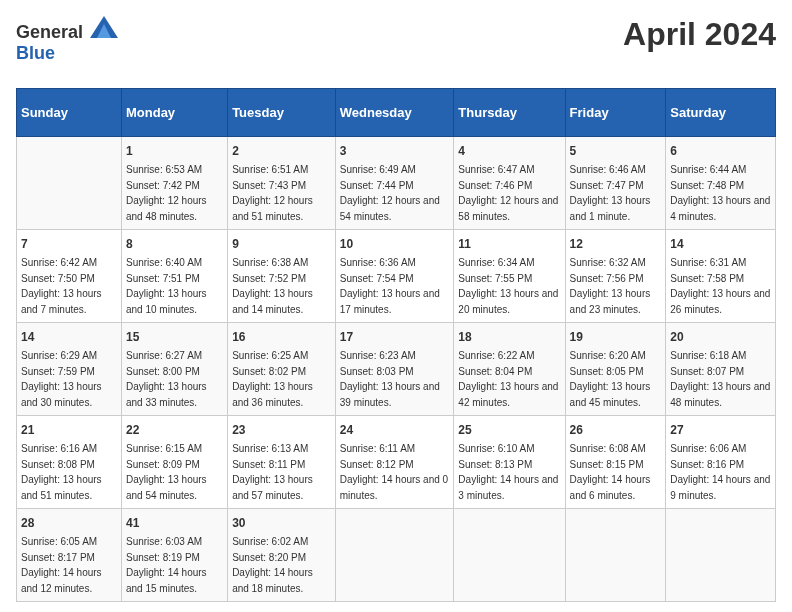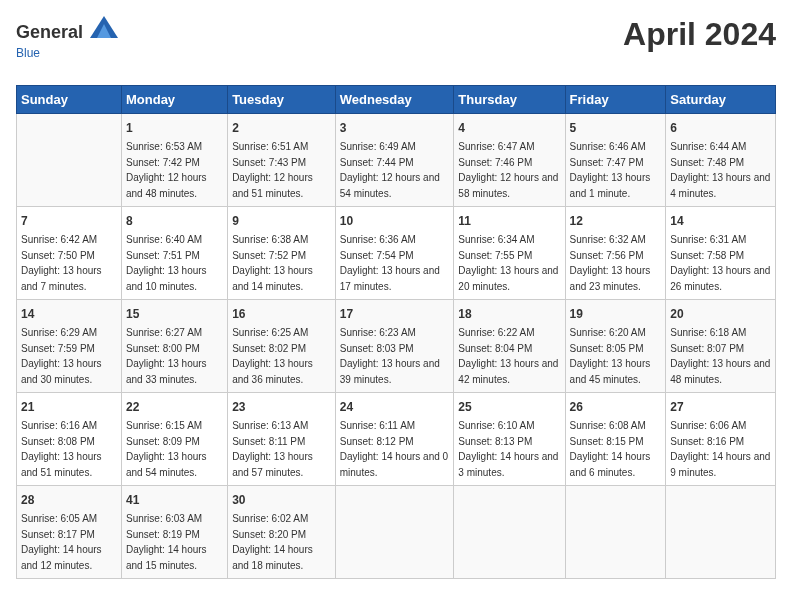--- a/index.html
+++ b/index.html
@@ -19,22 +19,22 @@
     .logo {
       display: flex;
       align-items: center;
     }
     .logo-text-general {
       font-size: 18px;
       font-weight: bold;
       color: #333;
     }
     .logo-text-blue {
-      font-size: 12px;
-      font-weight: normal;
+      font-size: 18px;
+      font-weight: bold;
       color: #2563b0;
       text-align: right;
     }
     .logo-icon {
       width: 28px;
       height: 22px;
       margin-left: 2px;
     }
     .title-area {
       text-align: right;
@@ -49,21 +49,21 @@
       color: #555;
     }
     table {
       width: 100%;
       border-collapse: collapse;
       font-size: 11px;
     }
     thead tr th {
       background-color: #2563b0;
       color: #fff;
-      padding: 6px 4px;
+      padding: 16px 4px;
       text-align: left;
       font-size: 13px;
       border: 1px solid #1a4a8a;
     }
     tbody tr td {
       border: 1px solid #ccc;
       padding: 5px 4px;
       vertical-align: top;
       color: #333;
       line-height: 1.5;

